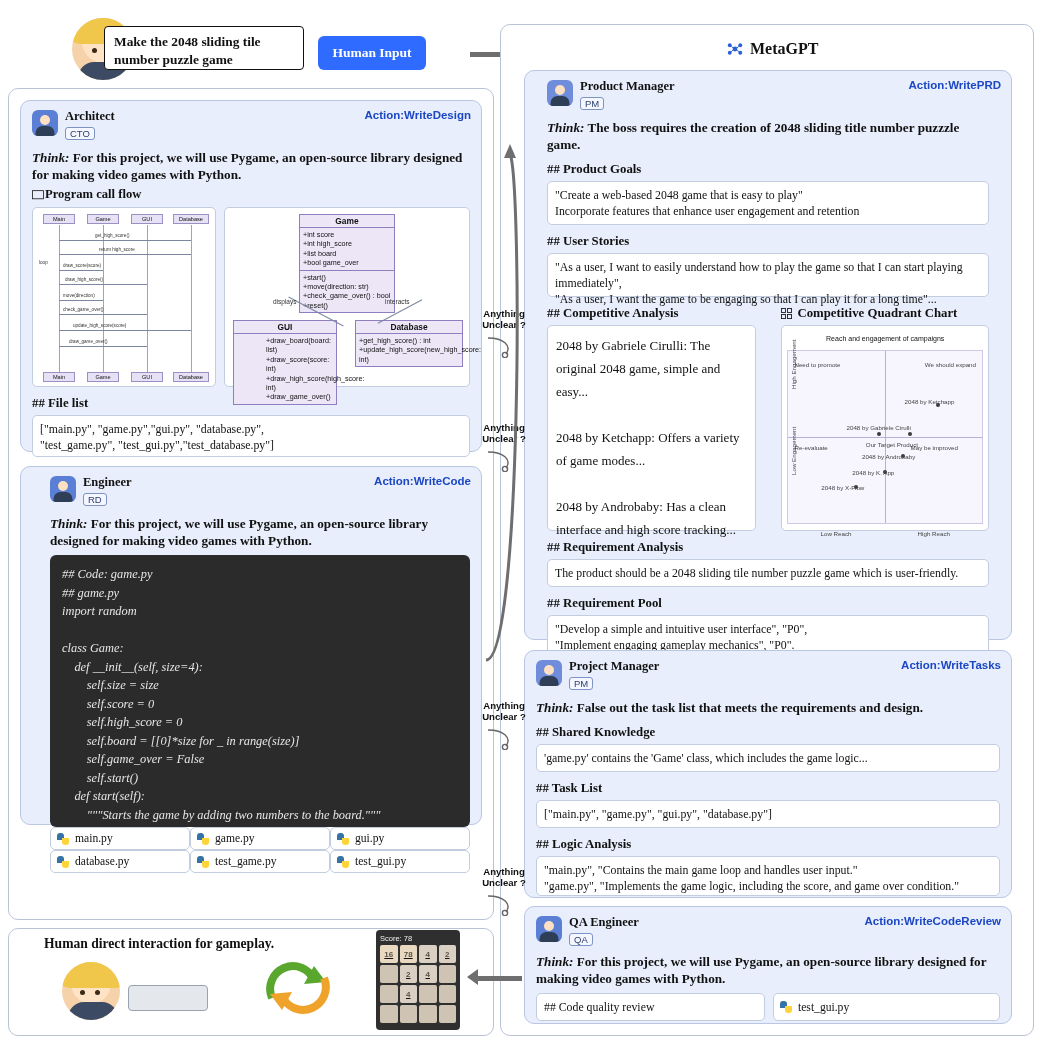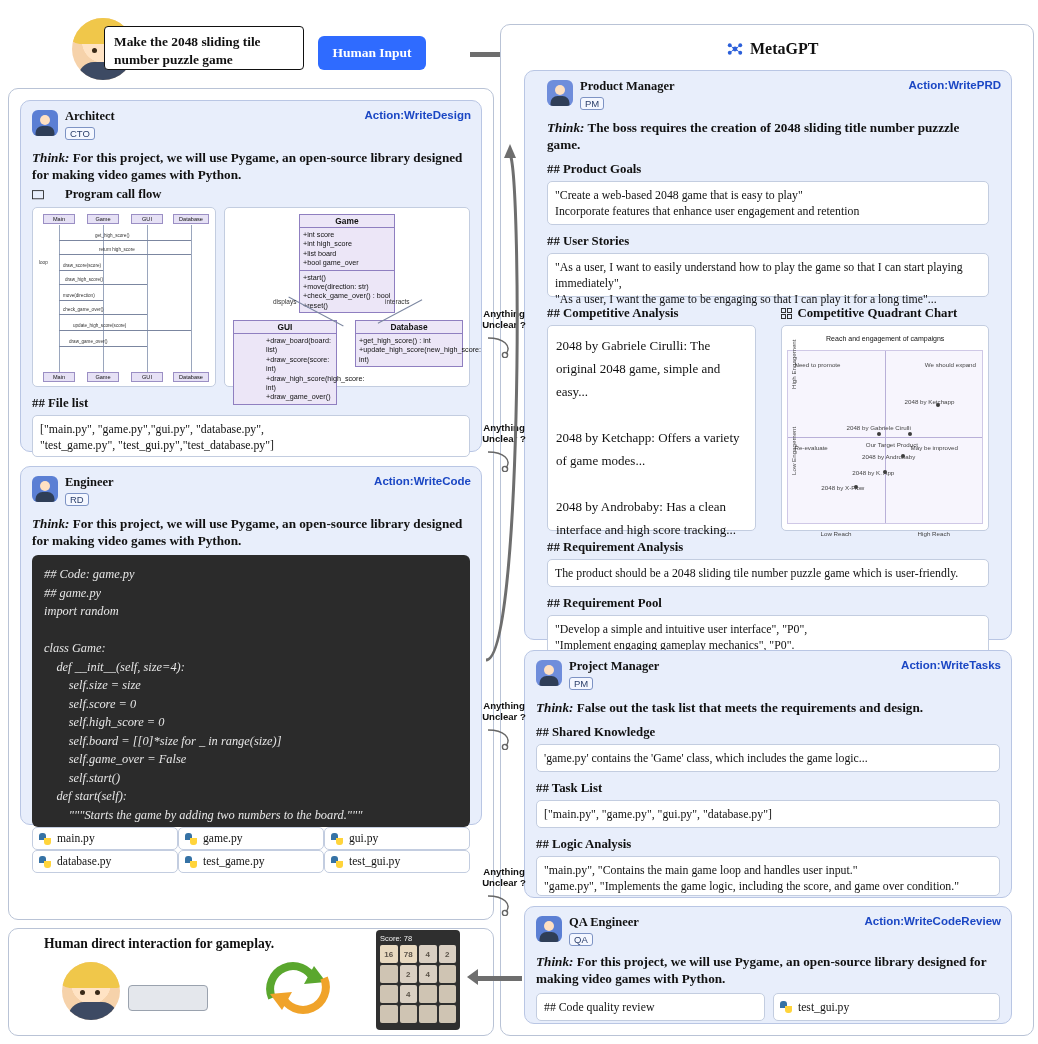--- a/index.html
+++ b/index.html
@@ -334,21 +334,21 @@
         <div class="role-tag">CTO</div>
       </div>
     </div>
     <div class="action">Action:WriteDesign</div>
 
     <div class="think">
       <i>Think:</i>
       <span>For this project, we will use Pygame, an open-source library designed for making video games with Python.</span>
     </div>
 
-    <div style="display:flex; align-items:center; gap:21px; font-weight:bold; font-size:12.6px; margin-top:2px;">
+    <div style="display:flex; align-items:center; gap:1px; font-weight:bold; font-size:12.6px; margin-top:2px;">
       <svg width="12" height="11" viewBox="0 0 14 12">
         <rect x="0.5" y="1.5" width="13" height="9.5" fill="none" stroke="#222"></rect>
       </svg>
       <span>Program call flow</span>
     </div>
 
     <div style="display:flex; gap:8px; margin-top:5px;">
 
       <div class="diagbox" style="width:184px; height:180px;">
         <div class="seqhead" style="left:10px;  top:6px; width:32px;">Main</div>
@@ -413,21 +413,21 @@
         <div class="seqlabel" style="left:160px; top:90px; font-size:6.5px;">interacts</div>
       </div>
     </div>
 
     <div class="sec-title">## File list</div>
     <div class="wbox" style="white-space:pre-line; height:42px;">["main.py", "game.py","gui.py", "database.py",
 "test_game.py", "test_gui.py","test_database.py"]</div>
   </div>
 </div>
 
-<div class="abs panel-blue" style="left:20px; top:466px; width:462px; height:359px;">
+<div class="abs panel-blue" style="left:20px; top:466px; width:462px; height:359px;padding-left:18px;">
   <div style="position:relative; padding:9px 11px;">
     <div class="agent-head">
       <div class="avatar eng"></div>
       <div>
         <div class="agent-name">Engineer</div>
         <div class="role-tag">RD</div>
       </div>
     </div>
     <div class="action">Action:WriteCode</div>
 
@@ -532,21 +532,21 @@
 
 <svg class="abs" style="left:262px; top:960px;" width="72" height="56">
   <path d="M10 38 A22 22 0 0 1 52 20" stroke="#5aa72e" stroke-width="8" fill="none"></path>
   <polygon points="52,6 64,22 42,24" fill="#5aa72e"></polygon>
   <path d="M62 18 A22 22 0 0 1 20 36" stroke="#f0a32a" stroke-width="8" fill="none"></path>
   <polygon points="20,50 8,34 30,32" fill="#f0a32a"></polygon>
 </svg>
 
 <div class="abs board" style="left:376px; top:930px; width:84px; height:100px;">
   <div style="color:#f2f2f2; font-size:7.5px; font-family:'Liberation Sans',sans-serif; margin-bottom:2px;">Score: 78</div>
-  <div style="display:grid; grid-template-columns:repeat(4,1fr); grid-auto-rows:18px; gap:2px;">
+  <div style="display:grid; grid-template-columns:repeat(4,1fr); grid-auto-rows:18px; gap:2px;text-decoration:underline;">
     <div class="bcell" style="background:#e8d9c0;">16</div>
     <div class="bcell" style="background:#e8d9c0;">78</div>
     <div class="bcell">4</div>
     <div class="bcell">2</div>
     <div class="bcell" style="background:#cfc4b3;"></div>
     <div class="bcell">2</div>
     <div class="bcell">4</div>
     <div class="bcell" style="background:#cfc4b3;"></div>
     <div class="bcell" style="background:#cfc4b3;"></div>
     <div class="bcell">4</div>

